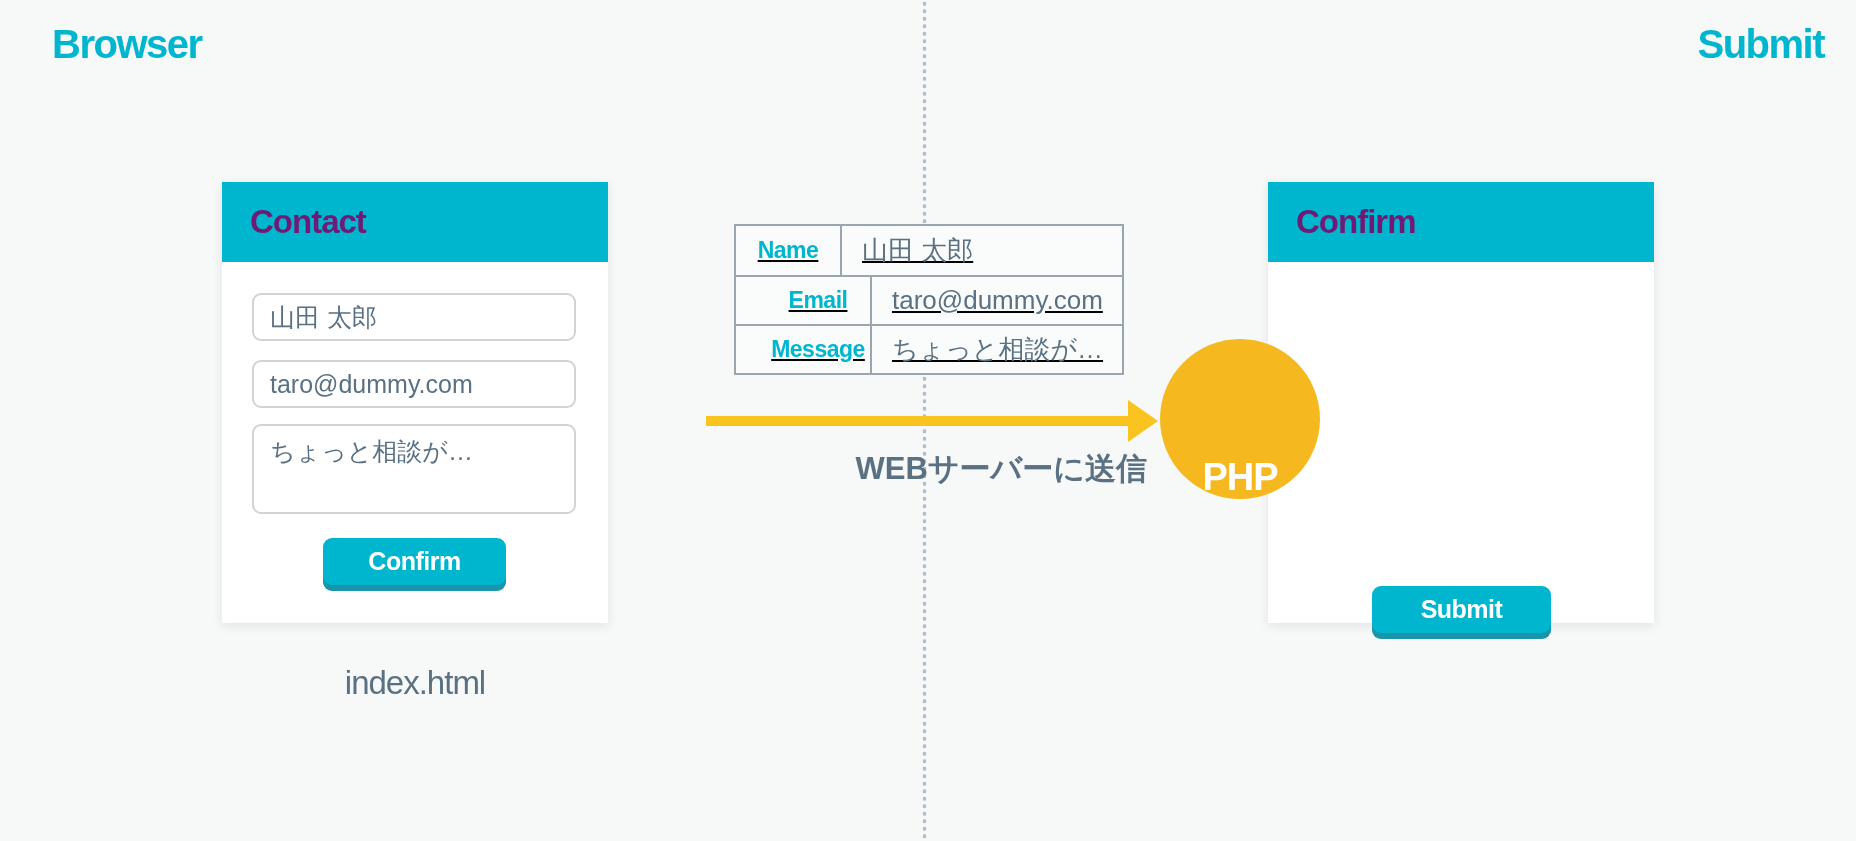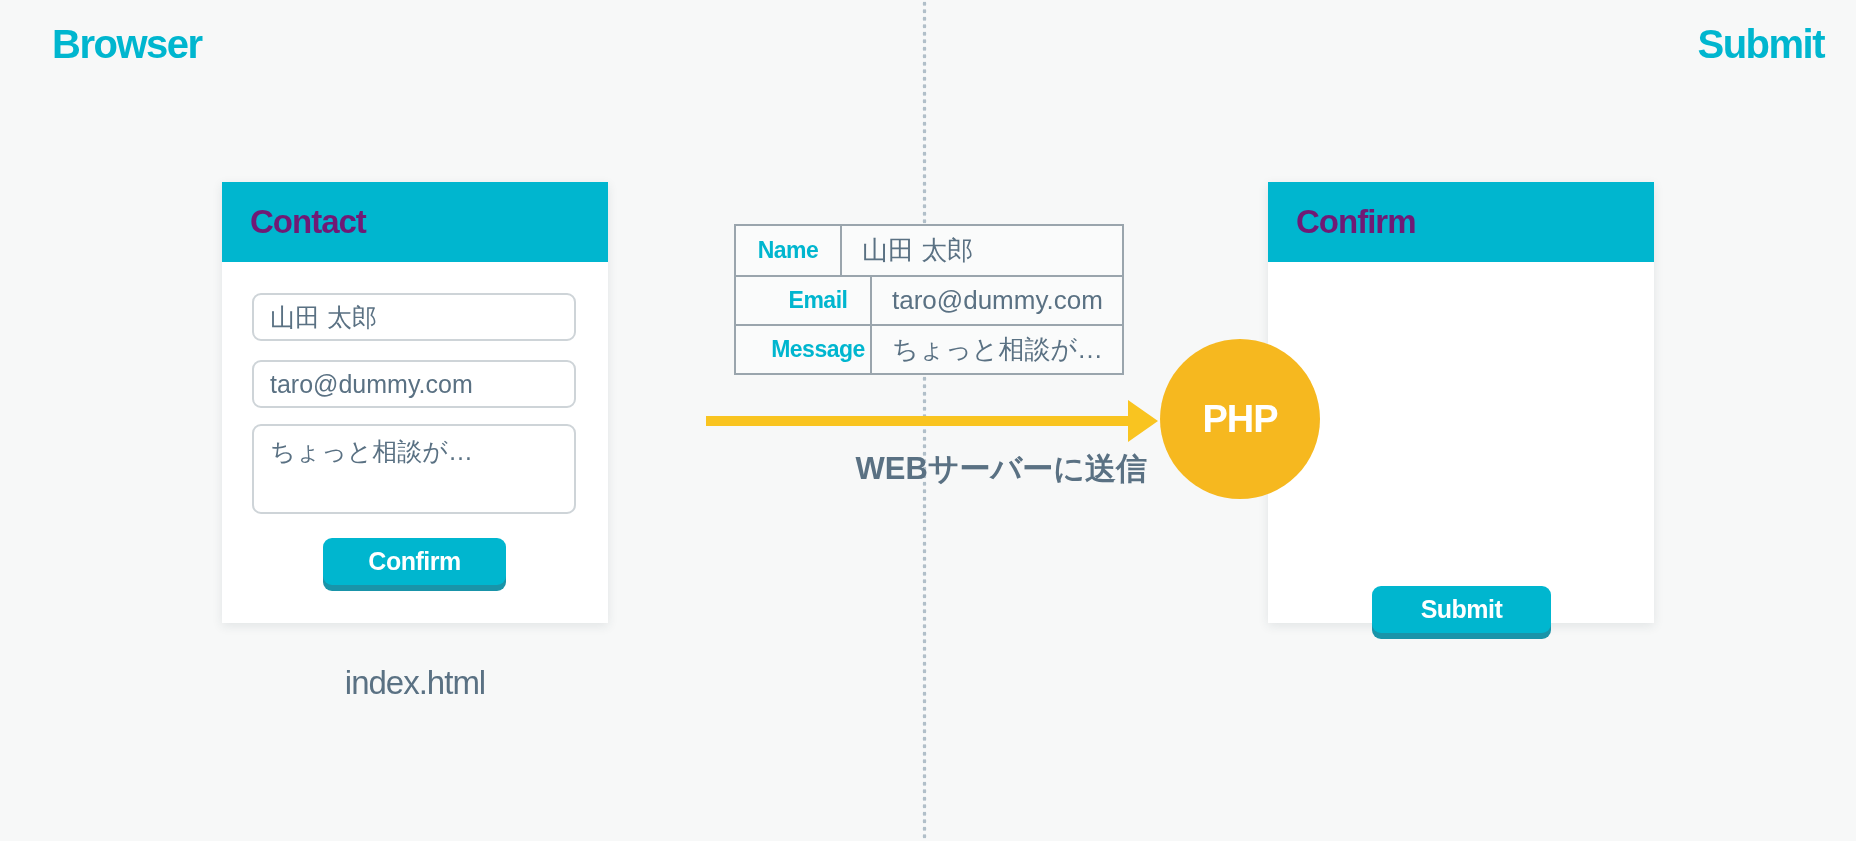--- a/index.html
+++ b/index.html
@@ -92,20 +92,21 @@
   }
   .caption.left-caption  { left: 222px;  width: 386px; }
   .caption.right-caption { left: 1268px; width: 387px; }
 
   
   .data-table {
     position: absolute; left: 734px; top: 224px; width: 390px;
     background: #fafbfb;
     border: 2px solid var(--table-border);
     z-index: 2;
+    text-decoration: underline;
   }
   .data-row {
     display: grid; grid-template-columns: 106px 1fr; height: 49px;
   }
   .data-row + .data-row { border-top: 2px solid var(--table-border); padding-left: 30px; }
   .data-label {
     display: flex; align-items: center; justify-content: center;
     color: var(--accent-cyan); font-size: 23px; font-weight: bold;
     border-right: 2px solid var(--table-border); letter-spacing: -0.5px;
   }
@@ -129,21 +130,21 @@
   .arrow-caption {
     position: absolute; left: 747px; top: 448px; width: 400px;
     text-align: right; color: var(--text-slate);
     font-size: 31px; font-weight: bold; z-index: 1;
   }
 
   
   .php-circle {
     position: absolute; left: 1160px; top: 339px; width: 160px; height: 160px;
     border-radius: 50%; background: var(--php-yellow);
-    display: flex; align-items: center; justify-content: center;
+    display: flex; align-items: flex-end; justify-content: center;
     z-index: 3;
   }
   .php-circle span {
     color: #ffffff; font-size: 38px; font-weight: bold; letter-spacing: -1px;
   }
 
   
   .confirm-fields { position: absolute; left: 55px; top: 118px; }
   .confirm-row { height: 64px; display: flex; align-items: flex-start; }
   .confirm-label {

